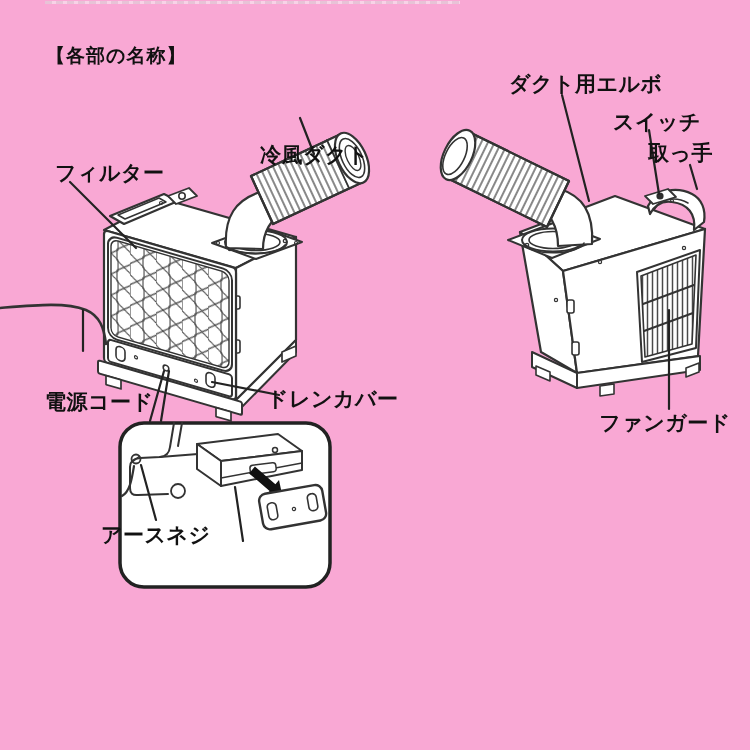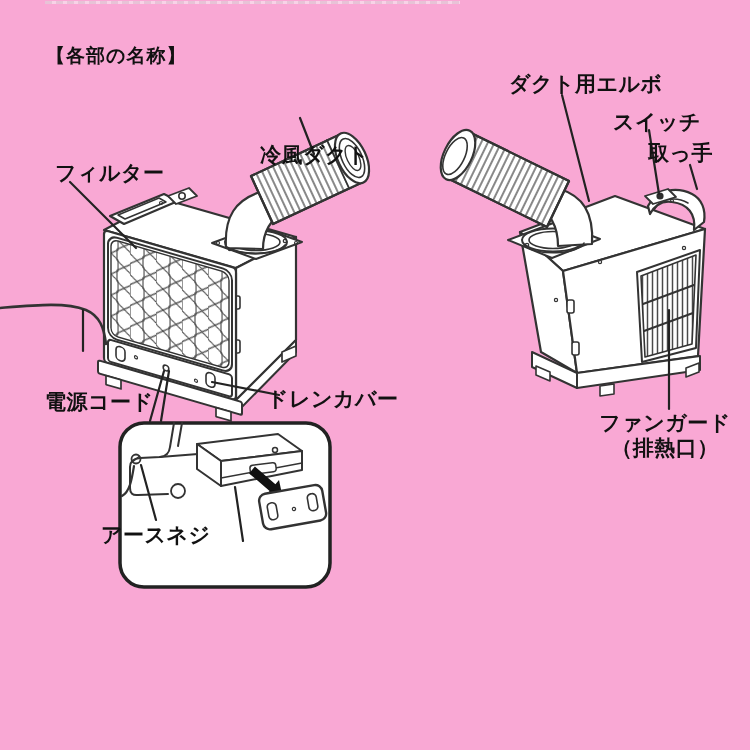--- a/index.html
+++ b/index.html
@@ -187,21 +187,20 @@
   <div class="lbl" style="left:260px;top:99px;margin-top:44px;">冷風ダクト</div>
   <div class="lbl" style="left:509px;top:72px;">ダクト用エルボ</div>
   <div class="lbl" style="left:613px;top:110px;">スイッチ</div>
   <div class="lbl" style="left:648px;top:141px;">取っ手</div>
   <div class="lbl" style="left:48px;top:161px;margin-left:7px;">フィルター</div>
   <div class="lbl" style="left:45px;top:353px;margin-top:37px;">電源コード</div>
   <div class="lbl" style="left:267px;top:387px;">ドレンカバー</div>
 
   <div class="lbl center" style="left:598px;top:411px;width:134px;">
     <div>ファンガード</div>
-    <div>（排熱口）</div>
   </div>
 
   <div class="lbl" style="left:101px;top:523px;">アースネジ</div>
 
   <div class="lbl center" style="left:160px;top:542px;width:168px;">
   </div>
 
 </div>
 
 </body></html>

